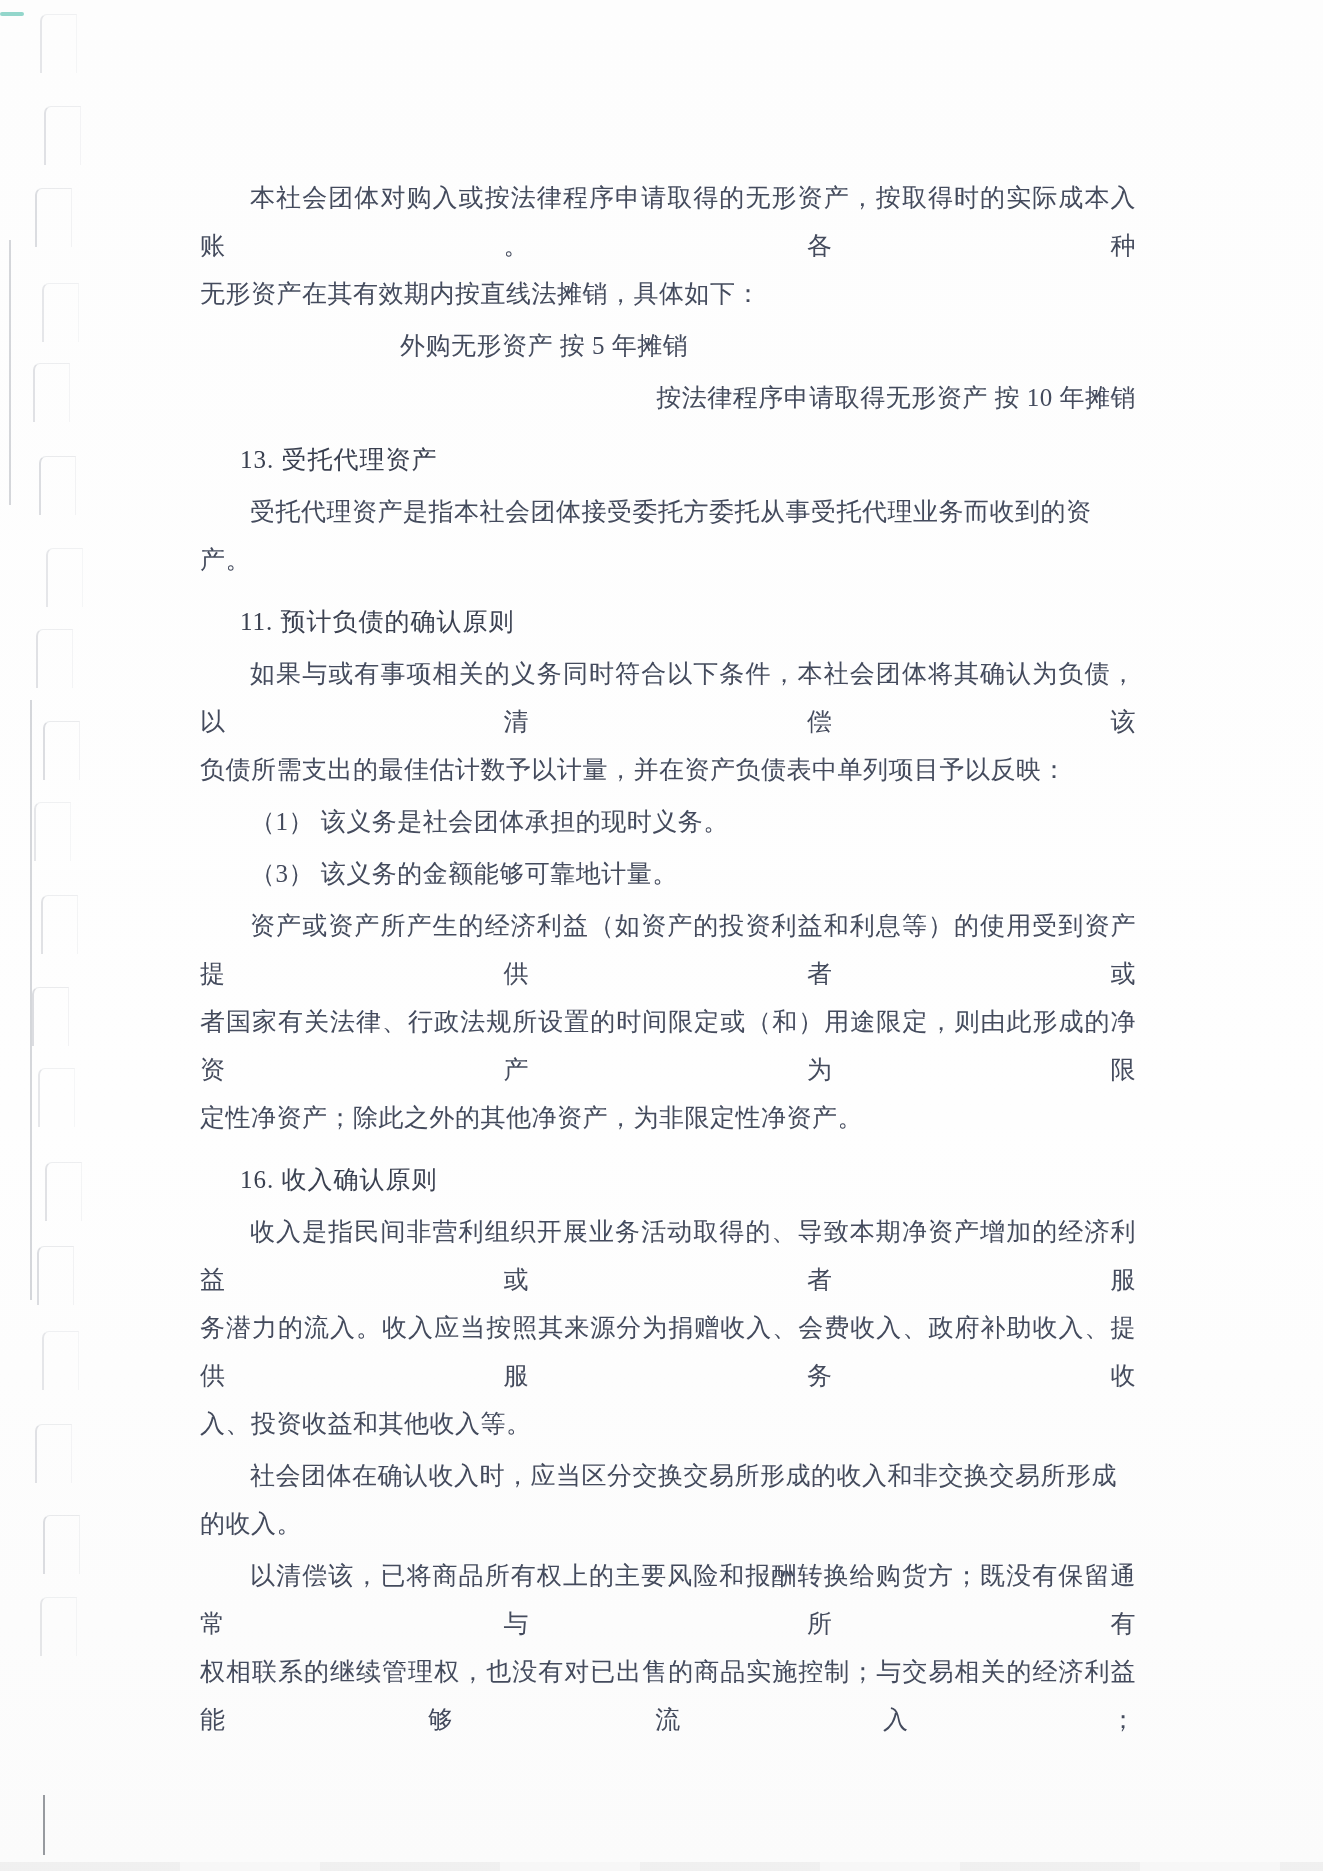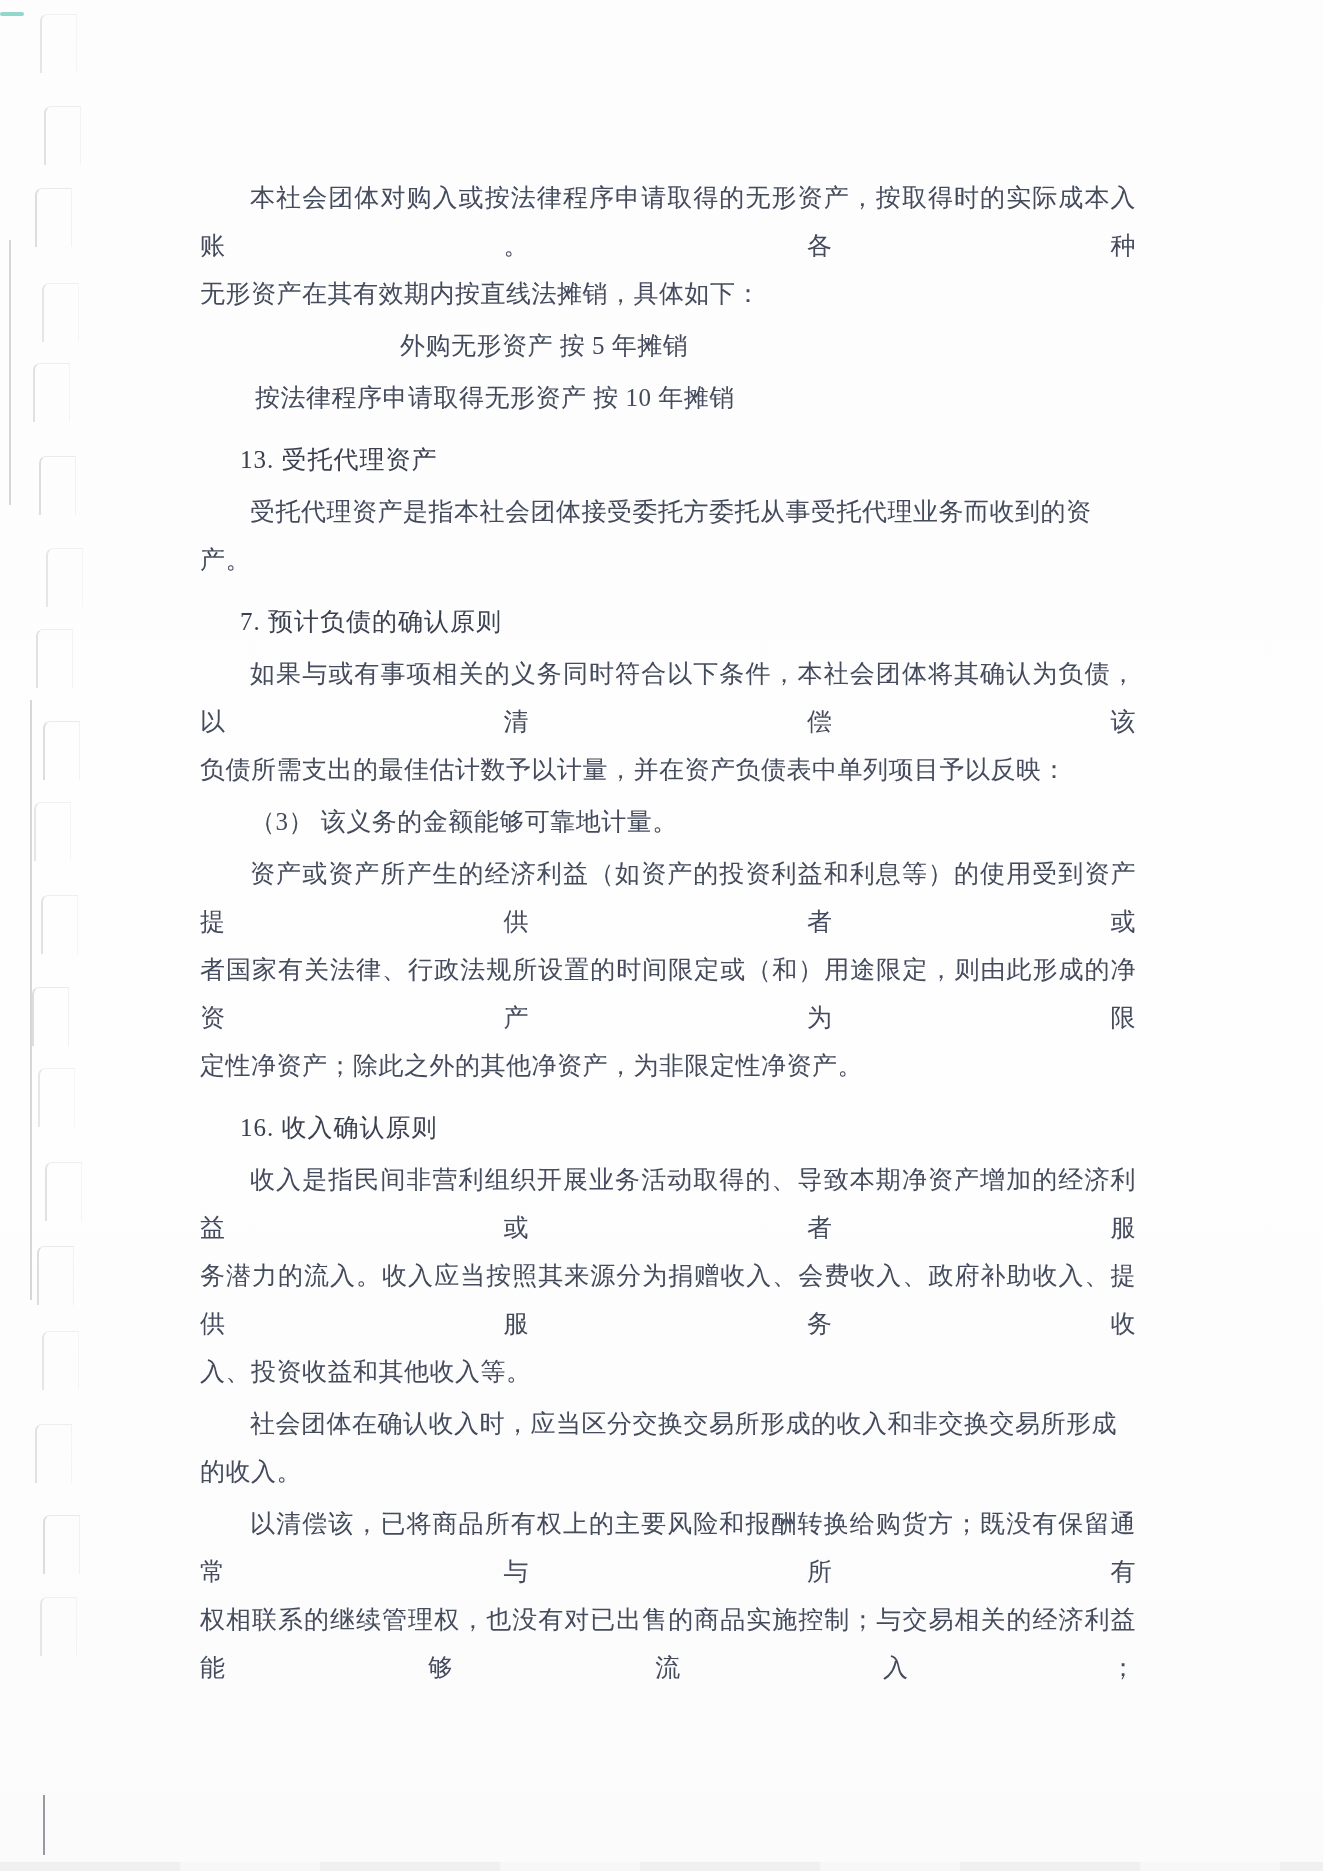--- a/index.html
+++ b/index.html
@@ -45,21 +45,21 @@
     line-height:48px;
     white-space:nowrap;
   }
   .line.first, .line.first-just{text-indent:2em;white-space:normal;}
   .line.first-just, .line.just{
     white-space:normal;
     text-align:justify;
     text-align-last:justify;
   }
   .line.off1{padding-left:8em;}
-  .line.off2{padding-left:2.2em;}
+  .line.off2{padding-left:2.2em;text-align:right;}
   .para-block{margin-top:4px;}
   .heading-block{margin-top:14px;}
   .heading-block .line{
     font-weight:normal;
     color:var(--head-ink,#3a4050);
     text-indent:1.6em;
     letter-spacing:1px;
   }
 </style>
 </head>
@@ -106,25 +106,28 @@
       <div class="para-block">
         <div class="line off2">按法律程序申请取得无形资产  按 10 年摊销</div>
       </div>
       <div class="heading-block">
         <div class="line head">13. 受托代理资产</div>
       </div>
       <div class="para-block">
         <div class="line first">受托代理资产是指本社会团体接受委托方委托从事受托代理业务而收到的资产。</div>
       </div>
       <div class="heading-block">
-        <div class="line head">7. 预计负债的确认原则</div>
+        <div class="line head">11. 预计负债的确认原则</div>
       </div>
       <div class="para-block">
         <div class="line first-just">如果与或有事项相关的义务同时符合以下条件，本社会团体将其确认为负债，以清偿该</div>
         <div class="line plain">负债所需支出的最佳估计数予以计量，并在资产负债表中单列项目予以反映：</div>
+      </div>
+      <div class="para-block">
+        <div class="line first">（1） 该义务是社会团体承担的现时义务。</div>
       </div>
       <div class="para-block">
         <div class="line first">（3） 该义务的金额能够可靠地计量。</div>
       </div>
       <div class="para-block">
         <div class="line first-just">资产或资产所产生的经济利益（如资产的投资利益和利息等）的使用受到资产提供者或</div>
         <div class="line just">者国家有关法律、行政法规所设置的时间限定或（和）用途限定，则由此形成的净资产为限</div>
         <div class="line plain">定性净资产；除此之外的其他净资产，为非限定性净资产。</div>
       </div>
       <div class="heading-block">

